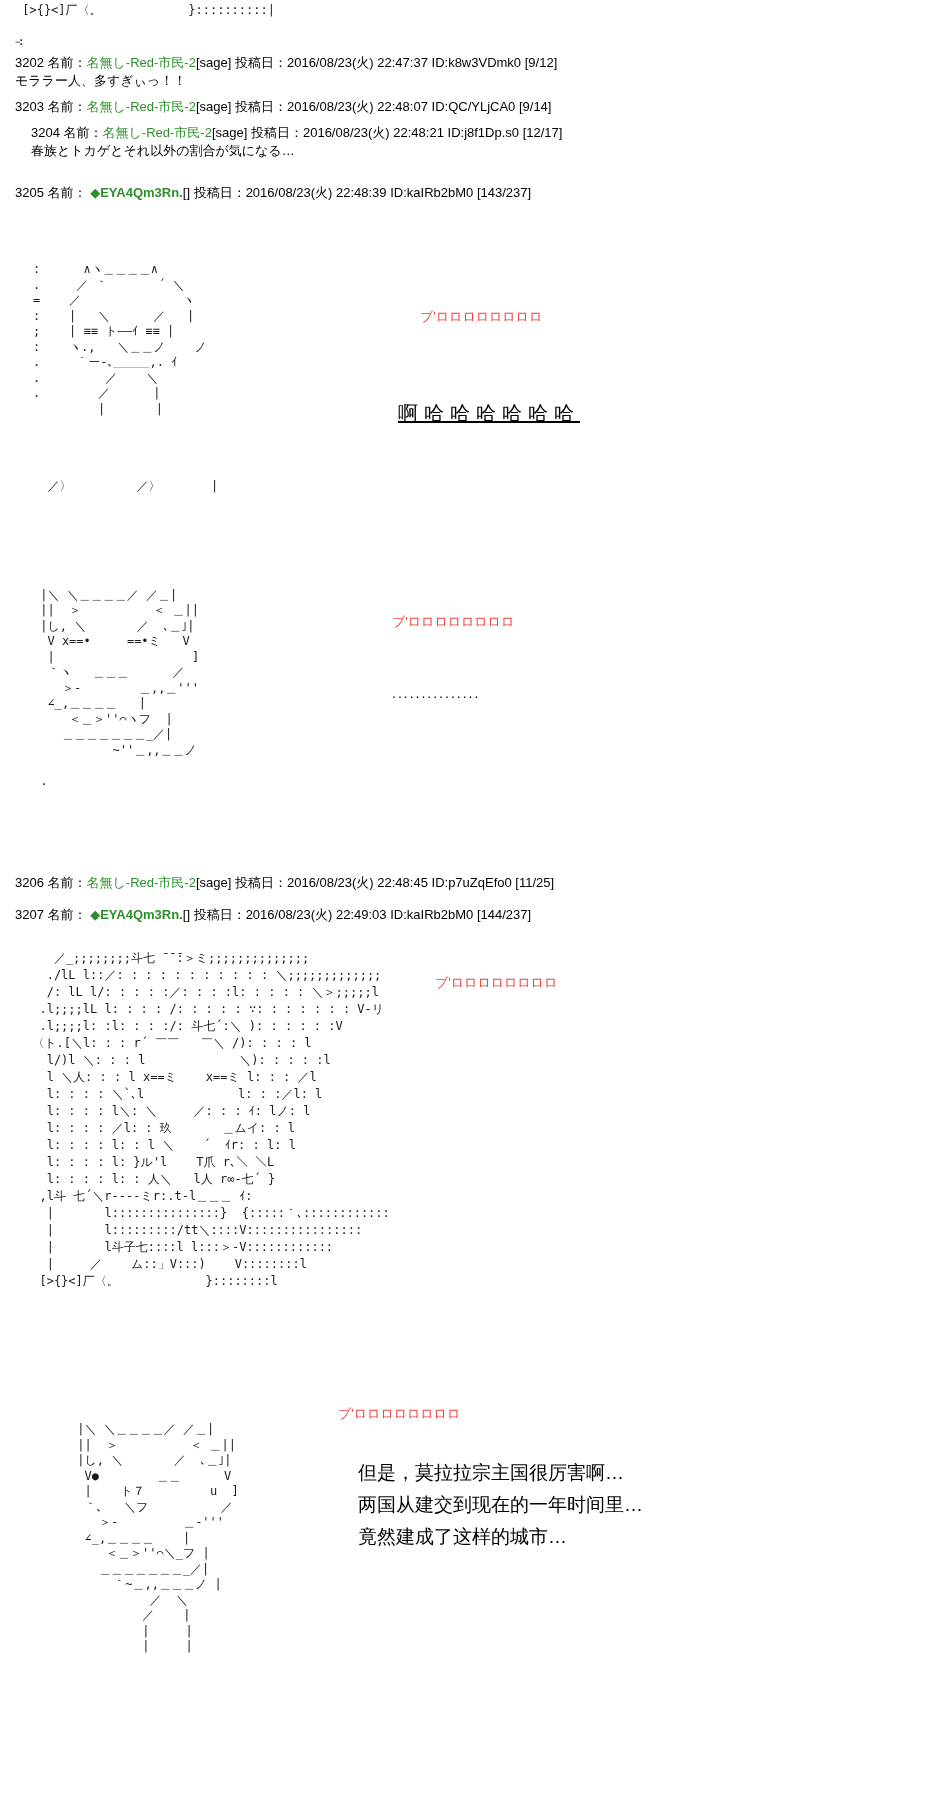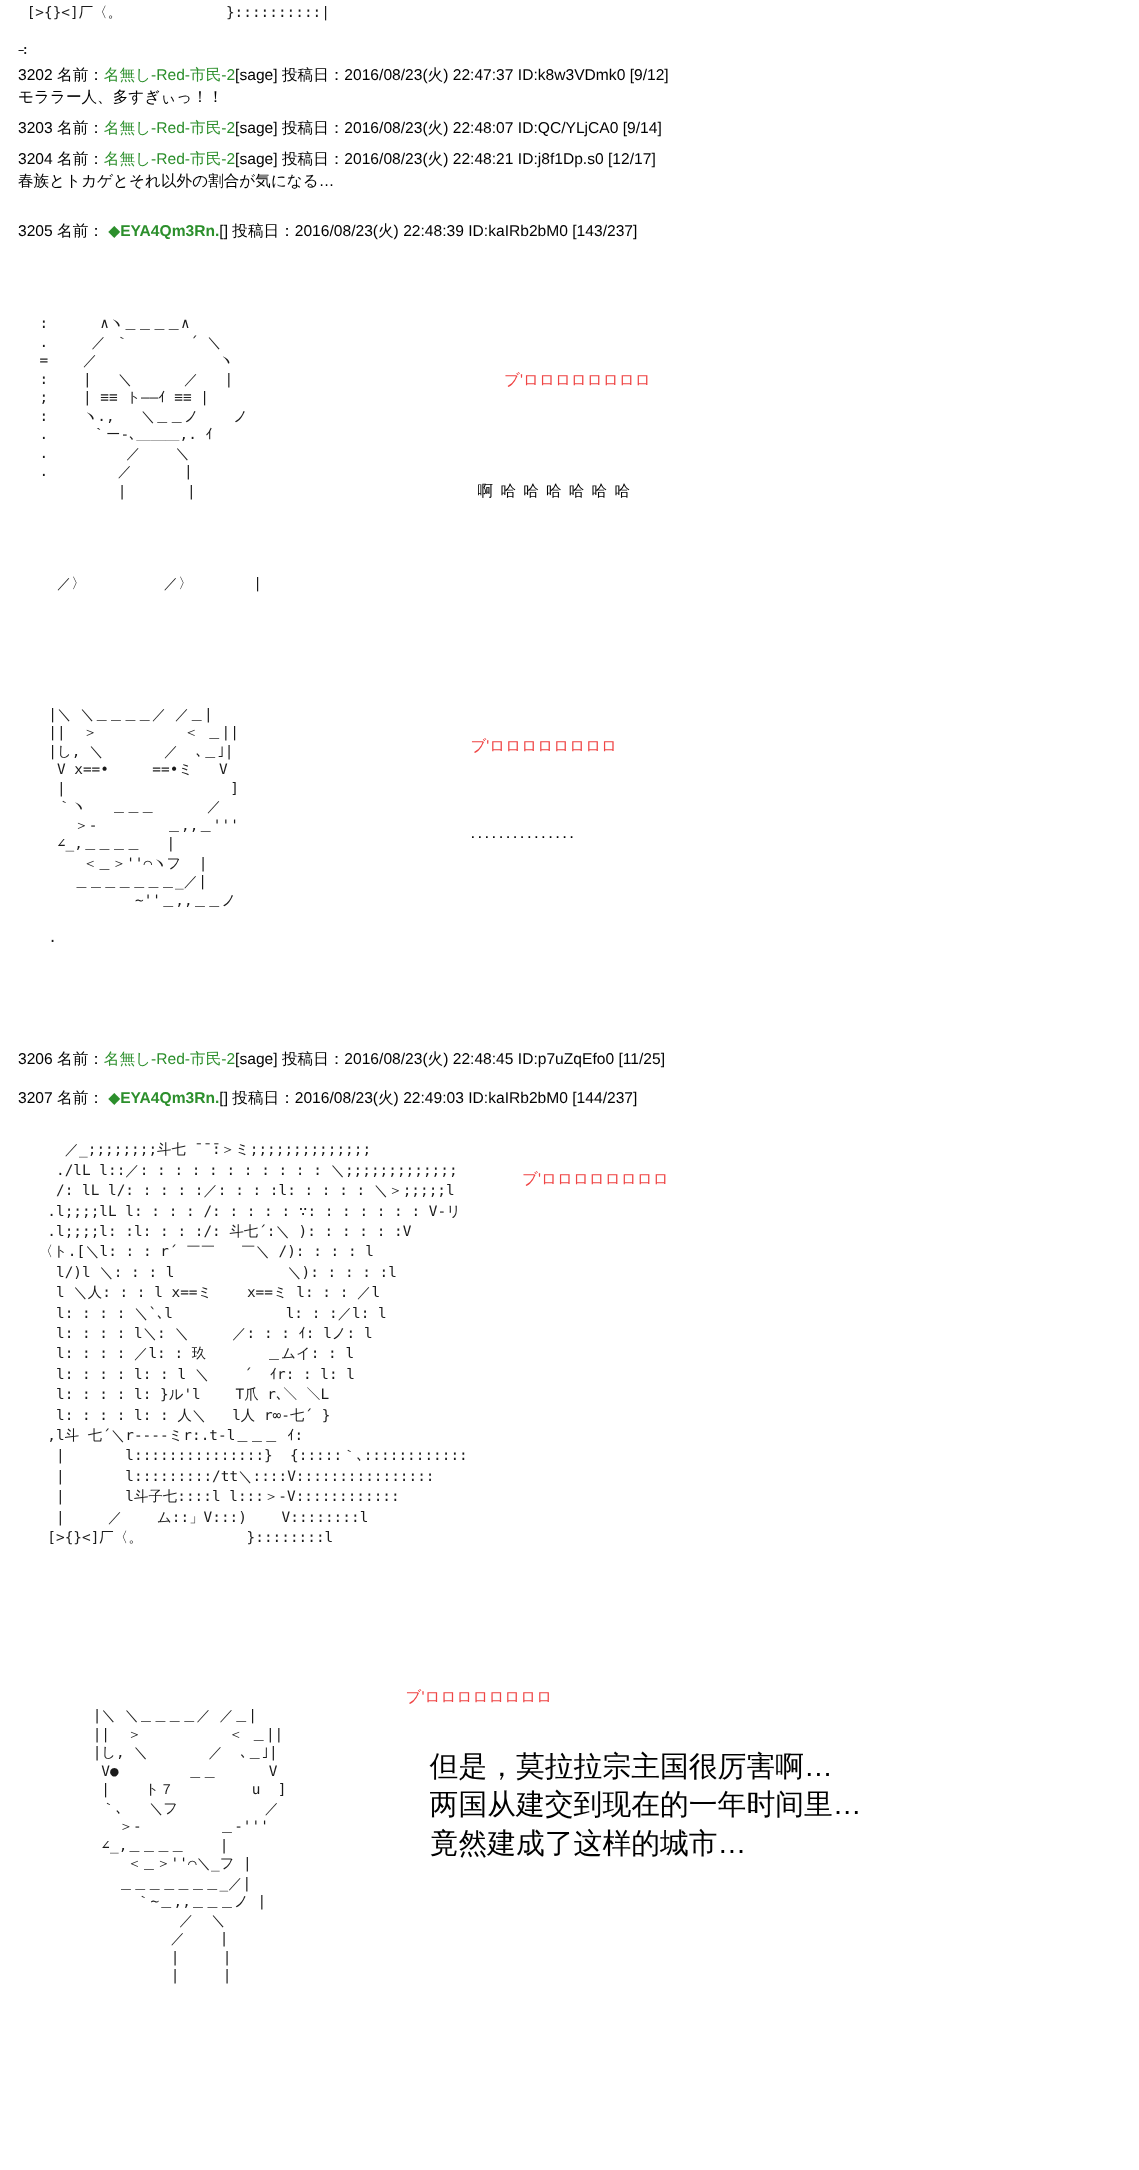--- a/index.html
+++ b/index.html
@@ -10,28 +10,28 @@
   .post-header{font-size:13px;line-height:18px;white-space:pre-wrap;}
   .post-name{color:var(--name-color,#2c8f2c);}
   .post-name.trip{font-weight:bold;}
   .post-body{font-size:13px;line-height:18px;white-space:pre-line;}
   pre.aa{margin:0;font-family:"DejaVu Sans Mono","Liberation Mono",monospace;
          font-size:12px;line-height:15.5px;color:#1a1a1a;}
   pre.aa.big{line-height:17px;}
   pre.aa.small-frag{line-height:16px;}
   .aa-block{position:relative;}
   .aa-sfx{position:absolute;font-size:13px;color:#ef4444;white-space:nowrap;}
-  .aa-speech{position:absolute;font-size:13px;letter-spacing:6px;white-space:nowrap;}
+  .aa-speech{position:absolute;font-size:20px;letter-spacing:6px;white-space:nowrap;text-decoration:underline;}
   .aa-dots{position:absolute;font-size:14px;letter-spacing:2px;white-space:nowrap;}
-  .aa-speech-block{position:absolute;font-size:24px;line-height:32px;white-space:pre-line;}
+  .aa-speech-block{position:absolute;font-size:19px;line-height:32px;white-space:pre-line;}
   
   .frag{margin:0;}
   .p3202{margin-top:4px;}
   .p3203{margin-top:8px;}
-  .p3204{margin-top:8px;}
+  .p3204{margin-top:8px;margin-left:16px;}
   .p3205{margin-top:24px;}
   .aa1-wrap{margin-top:60px;}
   .aa1-wrap pre{margin-left:18px;}
   .aa2-wrap{margin-top:62px;}
   .aa2-wrap pre{margin-left:18px;}
   .p3206{margin-top:85px;}
   .p3207{margin-top:14px;}
   .aa3-wrap{margin-top:26px;}
   .aa3-wrap pre{margin-left:10px;}
   .aa4-wrap{margin-top:132px;}

